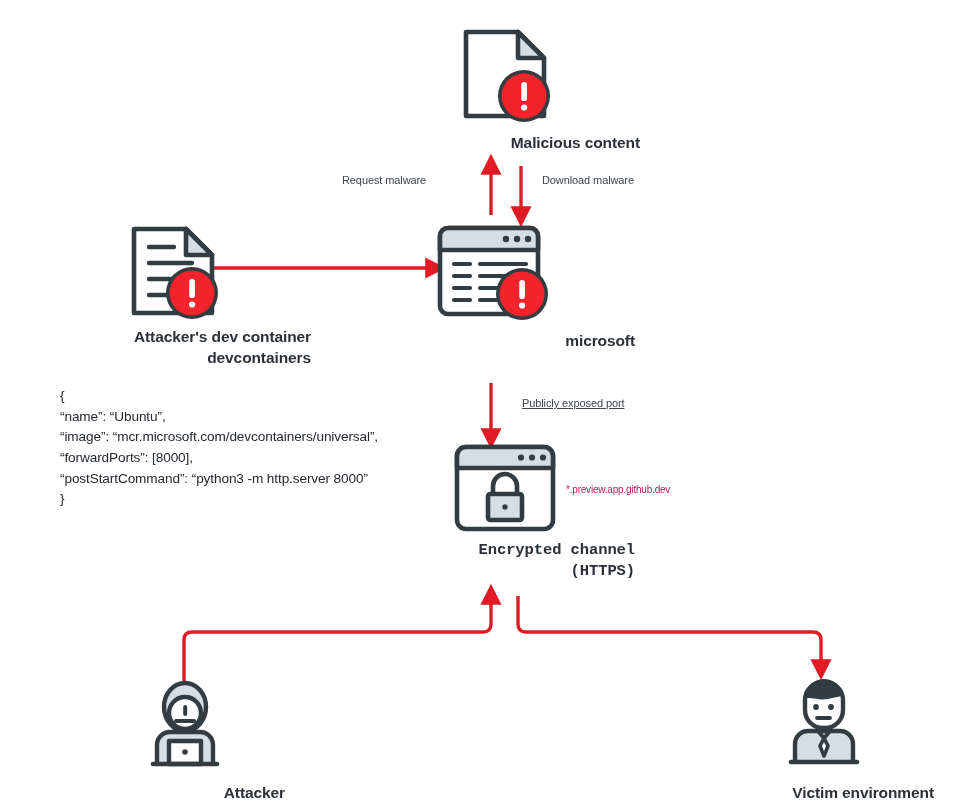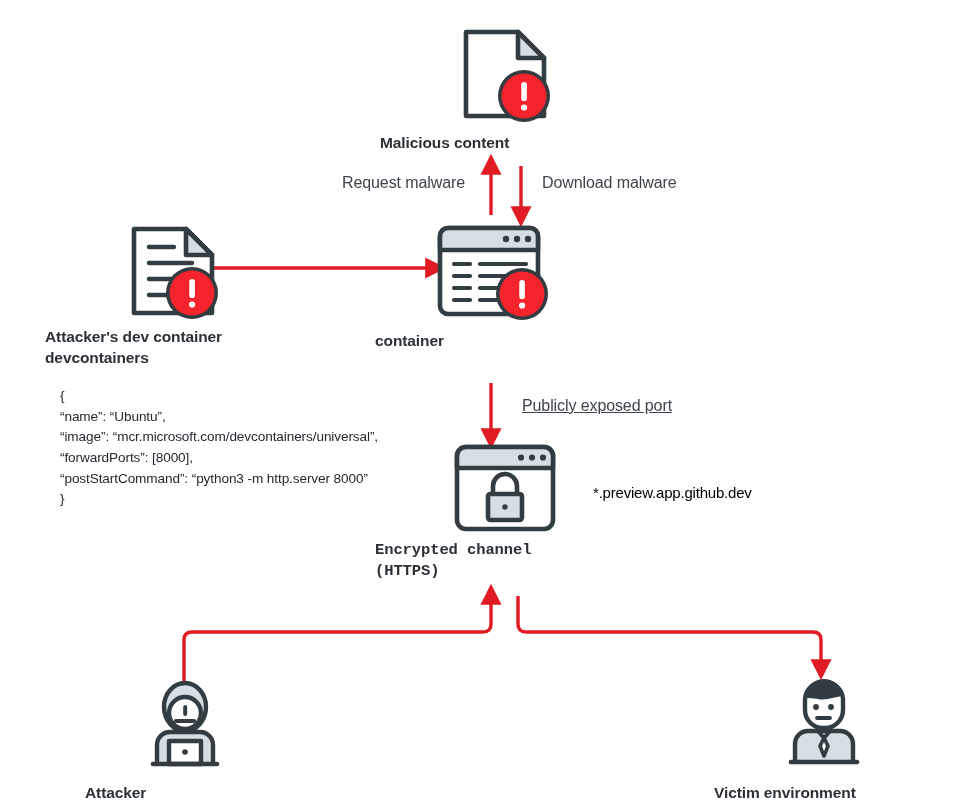--- a/index.html
+++ b/index.html
@@ -14,49 +14,48 @@
   #canvas {
     position: relative;
     width: 966px;
     height: 812px;
     background: #ffffff;
     overflow: hidden;
   }
   .node { position: absolute; }
   .label {
     position: absolute;
-    text-align: left;
+    text-align: right;
     font-weight: bold;
     font-size: 15.5px;
     line-height: 1.38;
     color: #2b3137;
     letter-spacing: -0.1px;
   }
   .edge-label {
     position: absolute;
-    font-size: 16px;
+    font-size: 11px;
     color: #3d444b;
     white-space: nowrap;
     letter-spacing: -0.1px;
   }
   .code-block {
     position: absolute;
     font-size: 13.6px;
     line-height: 1.52;
     color: #24292f;
     white-space: pre;
     letter-spacing: -0.1px;
   }
   .domain-label {
     position: absolute;
-    font-size: 15px;
-    color: #000000;
+    font-size: 10px;
+    color: #be185d;
     white-space: nowrap;
     letter-spacing: -0.2px;
-    margin-left: 27px;
   }
   svg { display: block; overflow: visible; }
 </style>
 </head>
 <body>
 
 <div id="canvas">
 
   <svg class="node" style="left:0; top:0;" width="966" height="812" viewBox="0 0 966 812">
     <defs>
@@ -143,21 +142,21 @@
       <line x1="44" y1="76" x2="80" y2="76"></line>
     </g>
     <g>
       <circle cx="86" cy="70" r="26" fill="#333c41"></circle>
       <circle cx="86" cy="70" r="22.5" fill="#f5232b"></circle>
       <rect x="83.3" y="56" width="5.6" height="19" rx="2.6" fill="#ffffff"></rect>
       <circle cx="86.1" cy="81.5" r="3.1" fill="#ffffff"></circle>
     </g>
   </svg>
   <div class="label" style="left:375px; top:330px; width:260px;">
-    <div>container</div>
+    <div>microsoft</div>
   </div>
 
   <div class="edge-label" style="left:522px; top:397px;text-decoration:underline;">Publicly exposed port</div>
 
   <svg class="node" style="left:453px; top:443px;" width="104" height="90" viewBox="0 0 104 90">
     <rect x="4" y="4" width="96" height="82" rx="9" fill="#ffffff" stroke="#333c41" stroke-width="4.6"></rect>
     <path d="M4,13 a9,9 0 0 1 9,-9 L91,4 a9,9 0 0 1 9,9 L100,25 L4,25 Z" fill="#d6dee3" stroke="#333c41" stroke-width="4.6" stroke-linejoin="round"></path>
     <line x1="4" y1="25" x2="100" y2="25" stroke="#333c41" stroke-width="4.2"></line>
     <g fill="#333c41">
       <circle cx="68" cy="14.5" r="3.1"></circle>

